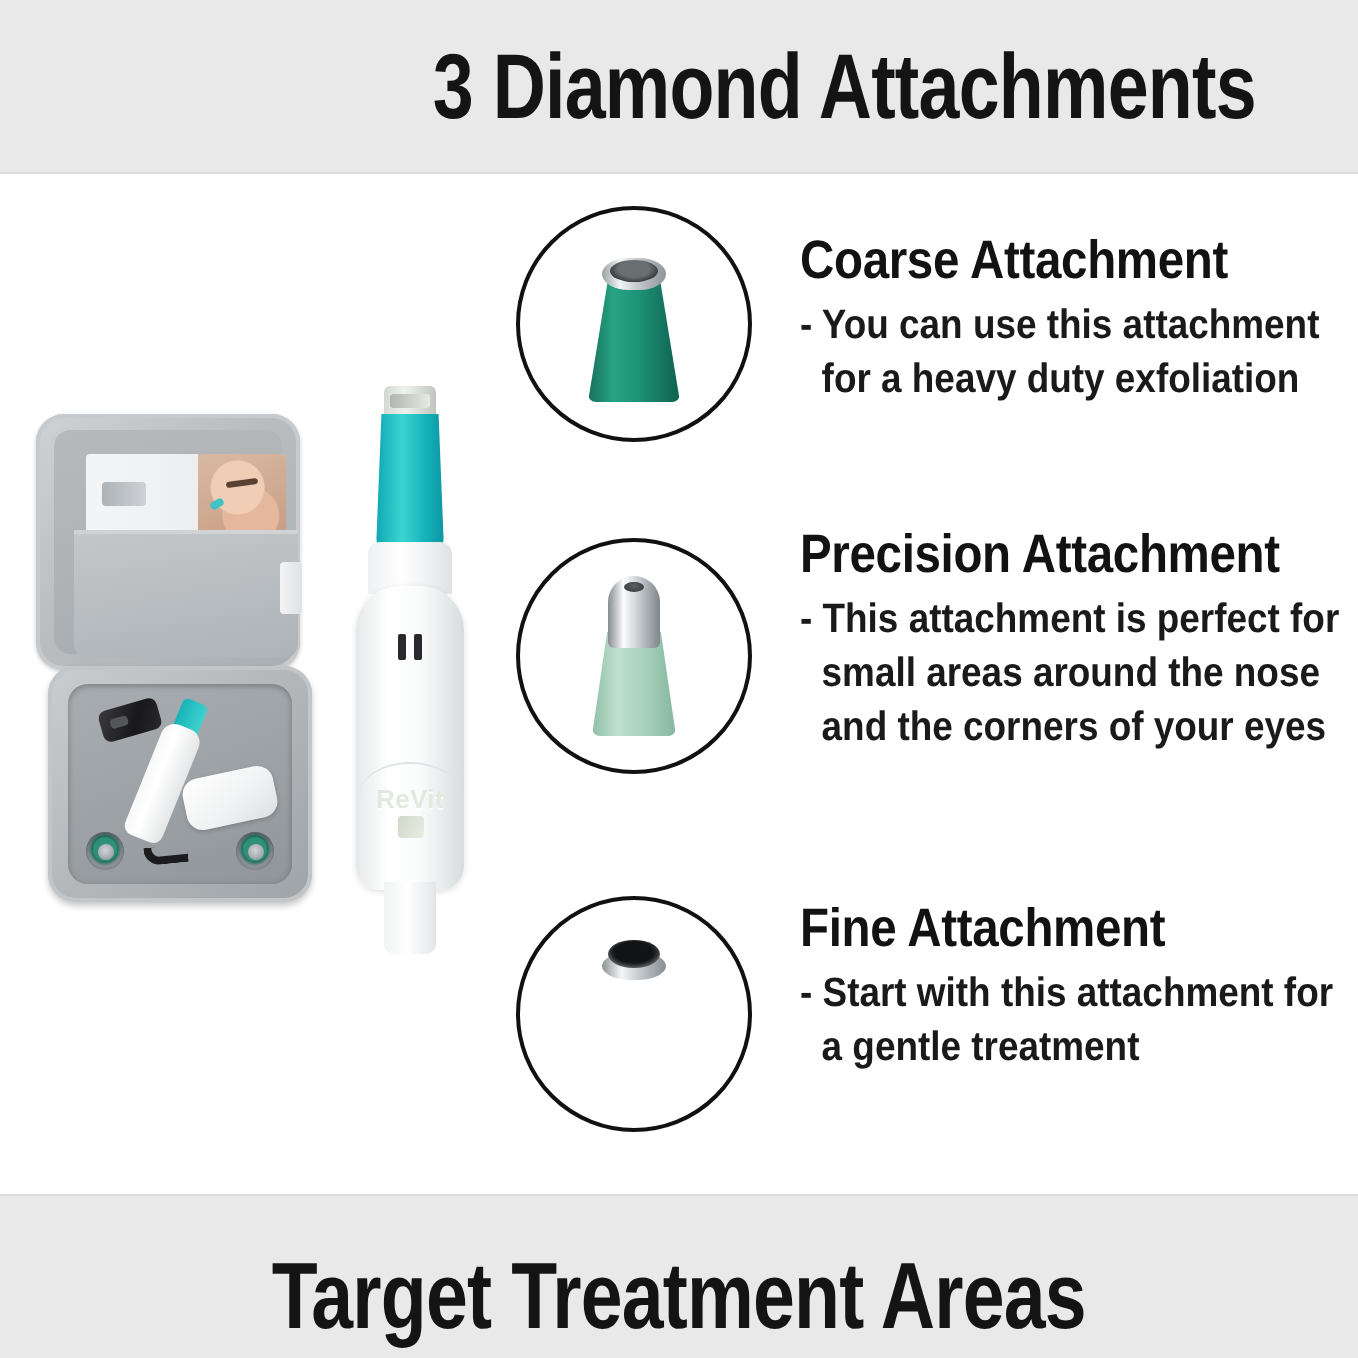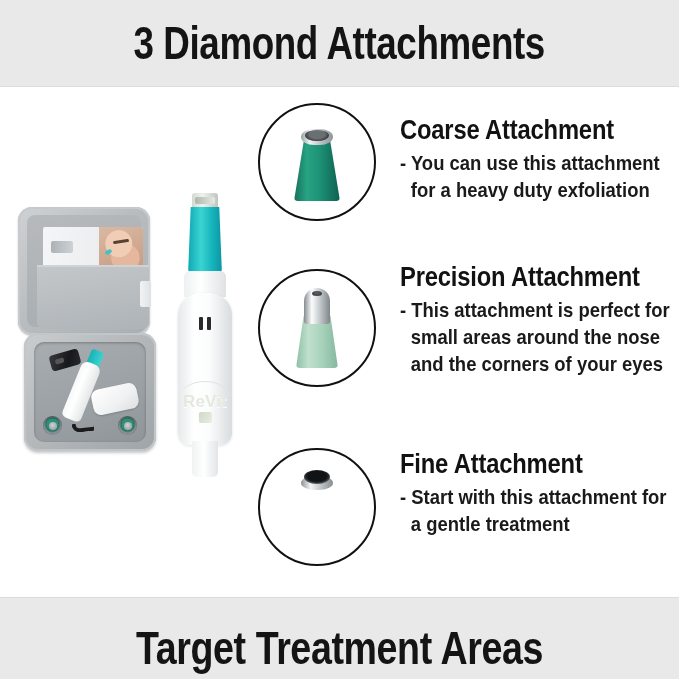--- a/index.html
+++ b/index.html
@@ -10,21 +10,21 @@
     overflow:hidden;
   }
   .page { position:relative; width:679px; height:679px; background:#fff; }
 
   
   .banner {
     position:absolute; left:0; width:679px;
     background:#e9e9e9;
     display:flex; align-items:center; justify-content:center;
   }
-  #top-banner { top:0; height:87px; border-bottom:1px solid #dcdcdc; }
+  #top-banner { top:0; height:87px; border-bottom:1px solid #dcdcdc;justify-content:flex-end; }
   #bottom-banner { top:597px; height:99px; border-top:1px solid #dcdcdc; }
   .banner-text {
     font-family:"Liberation Sans Narrow","Liberation Sans", sans-serif;
     font-weight:700;
     font-size:46px;
     line-height:1;
     color:#141414;
     letter-spacing:-0.5px;
     transform:scaleX(0.80);
     transform-origin:center center;
@@ -189,21 +189,21 @@
     position:absolute; left:12px; top:188px; width:50px; height:16px;
     border-top:1px solid #dfe3e5;
     border-radius:50%/100% 100% 0 0;
   }
   .dev-logo {
     position:absolute; left:50%; top:200px; transform:translateX(-50%);
     display:flex; flex-direction:column; align-items:center; gap:2px;
   }
   .dev-logo-text {
     font-family:"Liberation Sans", sans-serif;
-    font-size:17px; font-weight:700; color:#e4e9e0;
+    font-size:13px; font-weight:700; color:#e4e9e0;
     letter-spacing:.2px; line-height:1;
     text-shadow:0 1px 0 rgba(255,255,255,.9);
   }
   .dev-logo-mark {
     width:13px; height:11px; border-radius:2px;
     background:linear-gradient(120deg,#cfd8c8,#e8eee2);
   }
   .dev-base {
     position:absolute; left:24px; top:248px; width:26px; height:36px;
     background:linear-gradient(90deg,#f0f2f3,#ffffff 45%,#e2e5e7);

